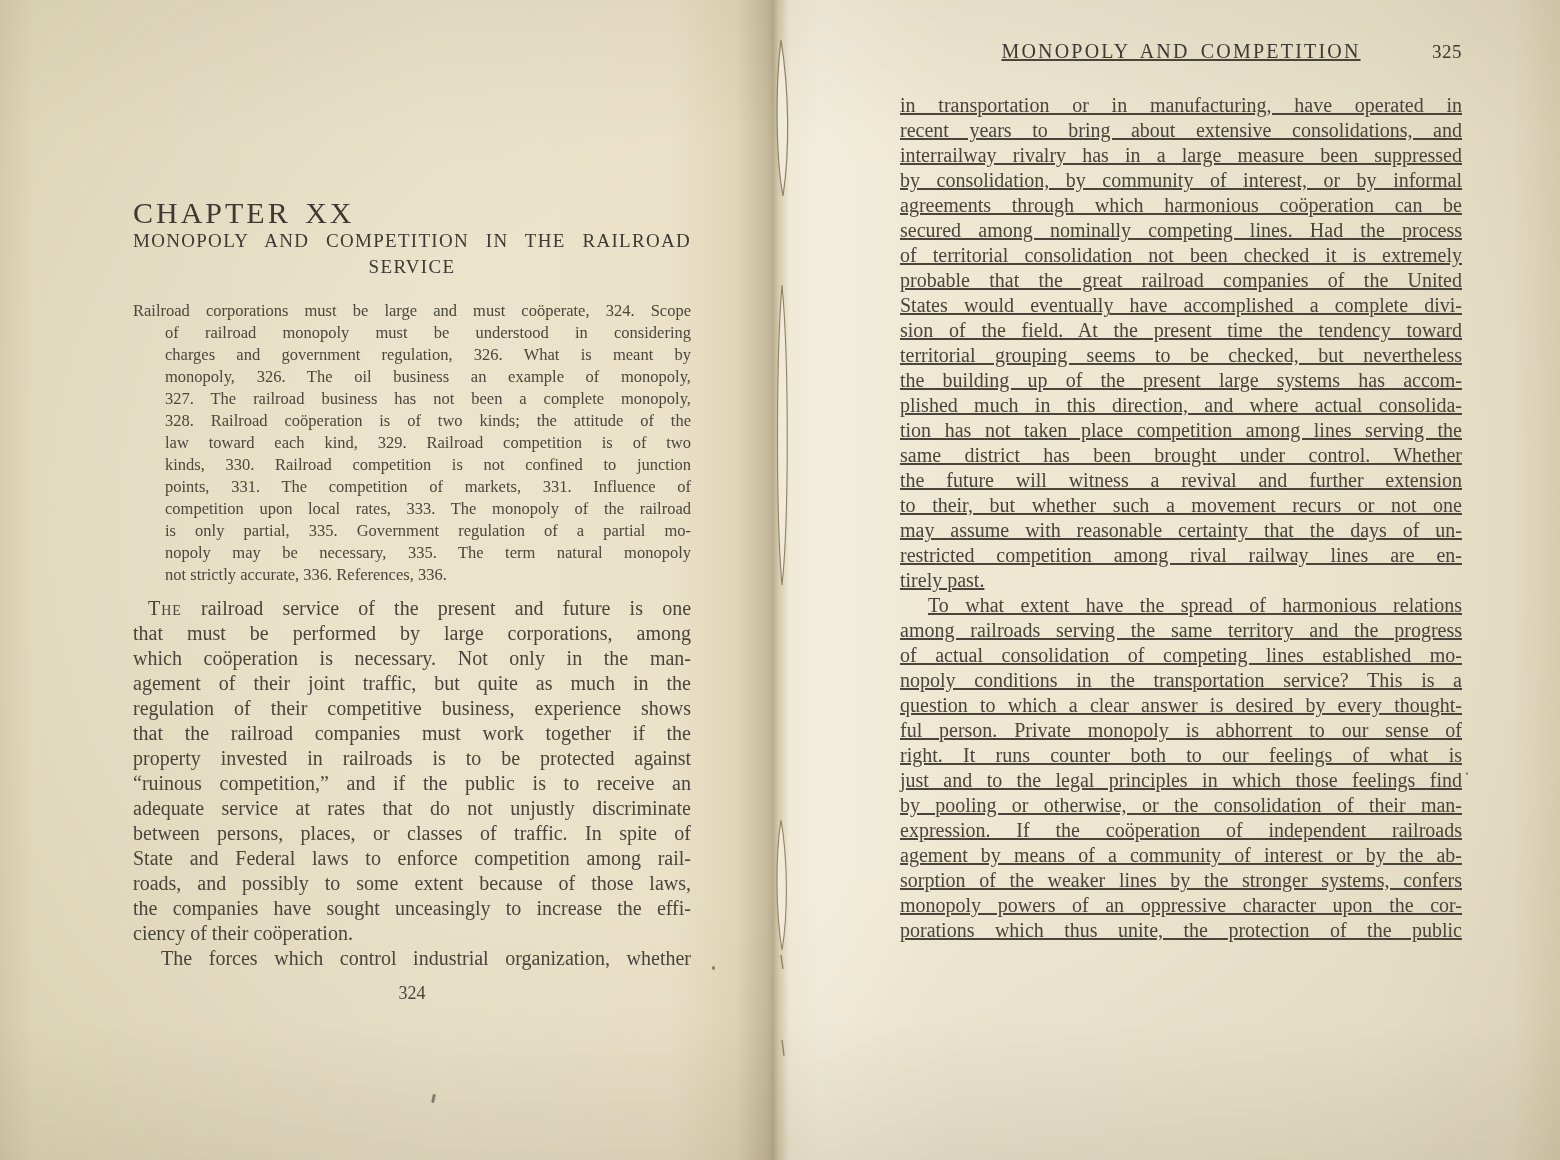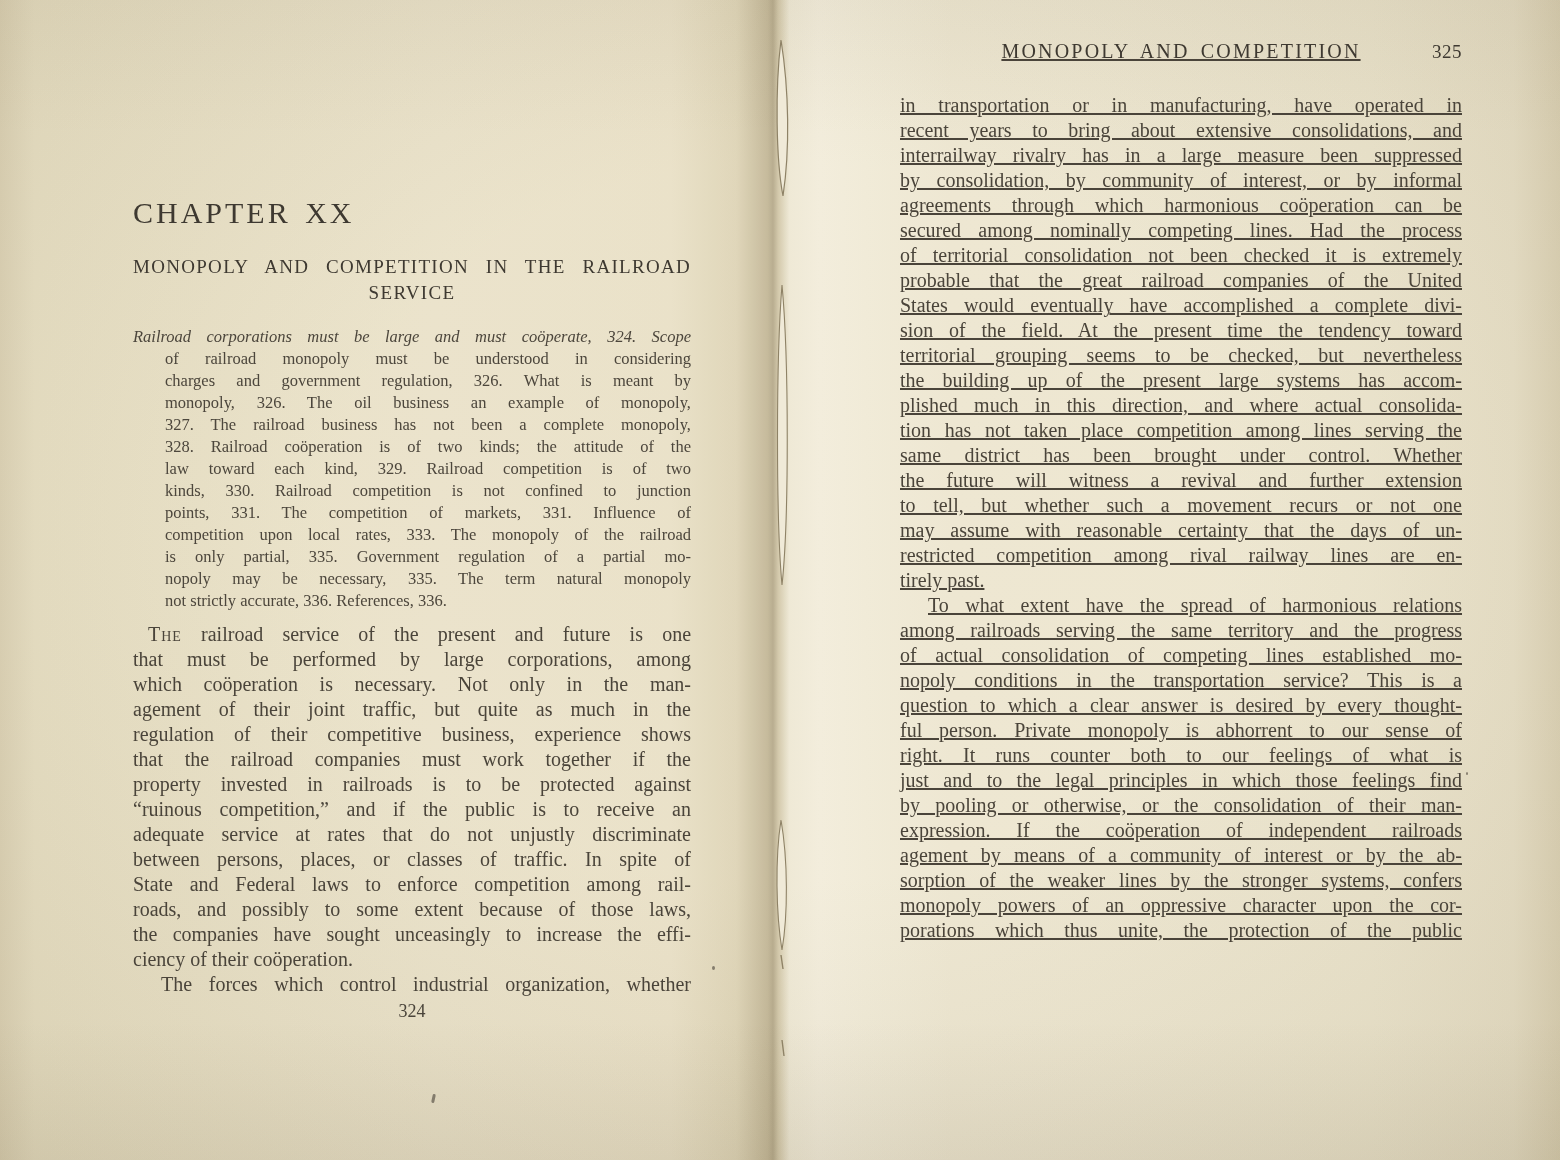--- a/index.html
+++ b/index.html
@@ -36,30 +36,30 @@
   .line.last { text-align-last: left; }
   .no-last .line.last { text-align-last: justify; }
   .indent-first .line:first-child { text-indent: 28px; }
 
   
   .left-content { position: absolute; left: 133px; top: 196px; width: 558px; }
   .chapter-label {
     text-align: left; font-size: 30px; letter-spacing: 3px;
     color: #3e3931; word-spacing: 4px;
   }
-  .chapter-title { margin-top: 26px; font-size: 19px; color: #3e3931; letter-spacing: 1.3px; }
+  .chapter-title { font-size: 19px; color: #3e3931; letter-spacing: 1.3px; }
   .chapter-title .t1 { text-align: justify; text-align-last: justify; word-spacing: 5px; }
   .chapter-title .t2 { text-align: center; margin-top: 4px; word-spacing: 5px; }
   .synopsis { margin-top: 22px; font-size: 16.5px; line-height: 22px; color: #4c463c; }
   .synopsis .line { padding-left: 32px; }
-  .synopsis .line:first-child { padding-left: 0; font-style: italic; }
+  .synopsis .line:first-child { padding-left: 0; }
   .left-body { margin-top: 10px; font-size: 20px; line-height: 25px; }
   .left-body .first-line { text-indent: 15px; }
   .lead-caps { font-variant: small-caps; letter-spacing: 1px; }
-  .page-number-left { margin-top: 4px; text-align: center; font-size: 18px; }
+  .page-number-left { margin-top: 12px; text-align: center; font-size: 18px; }
 
   
   .right-content { position: absolute; left: 900px; top: 40px; width: 562px; text-decoration: underline; }
   .running-head { position: relative; font-size: 20px; letter-spacing: 2.2px; color: #3e3931; text-align: center; word-spacing: 4px; }
   .head-pagenum { position: absolute; right: 0; top: 1px; letter-spacing: 0.5px; font-size: 19px; }
   .right-body { margin-top: 30px; font-size: 20px; line-height: 25px; }
 </style>
 </head>
 <body>
 
@@ -149,21 +149,21 @@
           <div class="line">of territorial consolidation not been checked it is extremely</div>
           <div class="line">probable that the great railroad companies of the United</div>
           <div class="line">States would eventually have accomplished a complete divi-</div>
           <div class="line">sion of the field. At the present time the tendency toward</div>
           <div class="line">territorial grouping seems to be checked, but nevertheless</div>
           <div class="line">the building up of the present large systems has accom-</div>
           <div class="line">plished much in this direction, and where actual consolida-</div>
           <div class="line">tion has not taken place competition among lines serving the</div>
           <div class="line">same district has been brought under control. Whether</div>
           <div class="line">the future will witness a revival and further extension</div>
-          <div class="line">to tell, but whether such a movement recurs or not one</div>
+          <div class="line">to their, but whether such a movement recurs or not one</div>
           <div class="line">may assume with reasonable certainty that the days of un-</div>
           <div class="line">restricted competition among rival railway lines are en-</div>
           <div class="line last">tirely past.</div>
         </div>
       <div class="indent-first no-last">
           <div class="line">To what extent have the spread of harmonious relations</div>
           <div class="line">among railroads serving the same territory and the progress</div>
           <div class="line">of actual consolidation of competing lines established mo-</div>
           <div class="line">nopoly conditions in the transportation service? This is a</div>
           <div class="line">question to which a clear answer is desired by every thought-</div>

